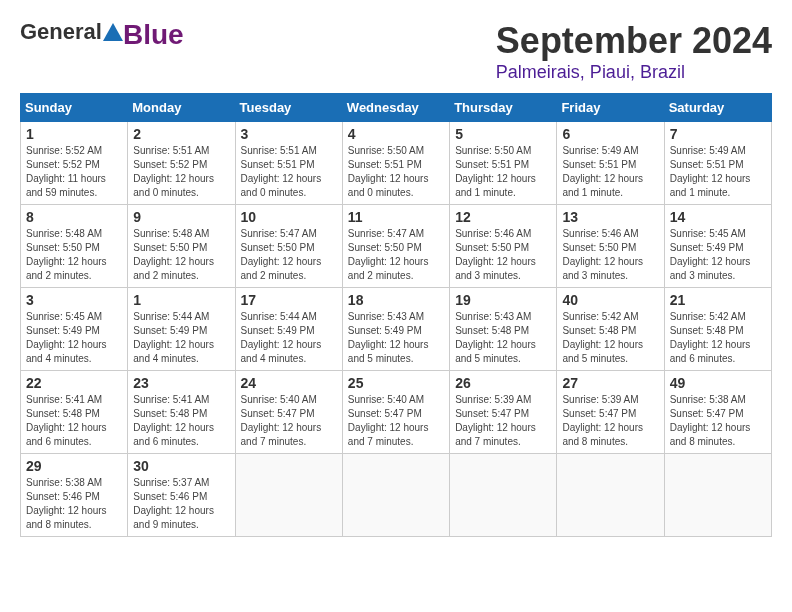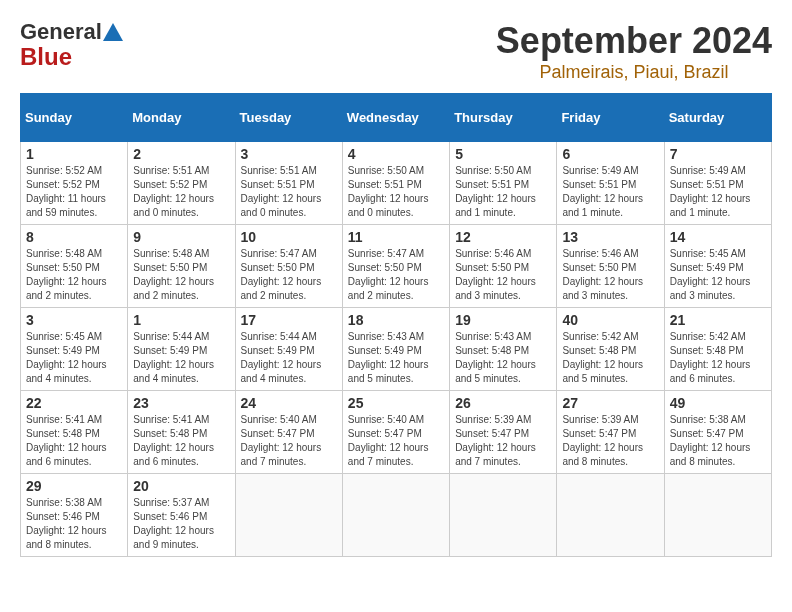--- a/index.html
+++ b/index.html
@@ -11,50 +11,50 @@
       padding: 20px;
     }
     .header {
       display: flex;
       justify-content: space-between;
       align-items: flex-start;
       margin-bottom: 10px;
     }
     .logo {
       display: flex;
-      flex-direction: column;
+      flex-direction: row;
       align-items: flex-start;
     }
     .logo-text {
       font-size: 22px;
       font-weight: bold;
       color: #333;
       line-height: 1.1;
     }
     .title-area {
-      text-align: center;
+      text-align: left;
     }
     .month-title {
       font-size: 36px;
       font-weight: bold;
       color: #333;
     }
     .location-title {
       font-size: 18px;
-      color: #a16207;
+      color: #4c1d95;
     }
     .calendar-table {
       width: 100%;
       border-collapse: collapse;
       font-size: 11px;
     }
     .calendar-table th {
       background-color: #1a6eb5;
       color: #fff;
-      padding: 16px 4px;
+      padding: 6px 4px;
       text-align: left;
       font-size: 13px;
       font-weight: bold;
       border: 1px solid #1a6eb5;
     }
     .calendar-table td {
       border: 1px solid #ccc;
       vertical-align: top;
       padding: 4px 5px;
       min-height: 80px;
@@ -83,21 +83,21 @@
 <body>
 
 <div class="header">
   <div class="logo">
     <div style="display:flex; align-items:center;">
       <span class="logo-text">General</span>
       <svg width="20" height="18" viewBox="0 0 20 18" style="margin-left:1px;">
         <polygon points="0,18 10,0 20,18" fill="#1a6eb5"></polygon>
       </svg>
     </div>
-    <span class="logo-text blue" style="color:#b91c1c; font-size:24px; font-weight:bold;">Blue</span>
+    <span class="logo-text blue" style="color:#701a75; font-size:28px; font-weight:bold;">Blue</span>
   </div>
   <div class="title-area">
     <div class="month-title">September 2024</div>
     <div class="location-title">Palmeirais, Piaui, Brazil</div>
   </div>
 </div>
 
 <table class="calendar-table">
   <thead>
     <tr>
@@ -317,21 +317,21 @@
       </tr>
       <tr>
         <td>
           <span class="day-number">29</span>
           <div class="day-info" style="white-space: pre-line;">Sunrise: 5:38 AM
 Sunset: 5:46 PM
 Daylight: 12 hours
 and 8 minutes.</div>
         </td>
         <td>
-          <span class="day-number">20</span>
+          <span class="day-number">30</span>
           <div class="day-info" style="white-space: pre-line;">Sunrise: 5:37 AM
 Sunset: 5:46 PM
 Daylight: 12 hours
 and 9 minutes.</div>
         </td>
         <td class="empty-cell"></td>
         <td class="empty-cell"></td>
         <td class="empty-cell"></td>
         <td class="empty-cell"></td>
         <td class="empty-cell"></td>

